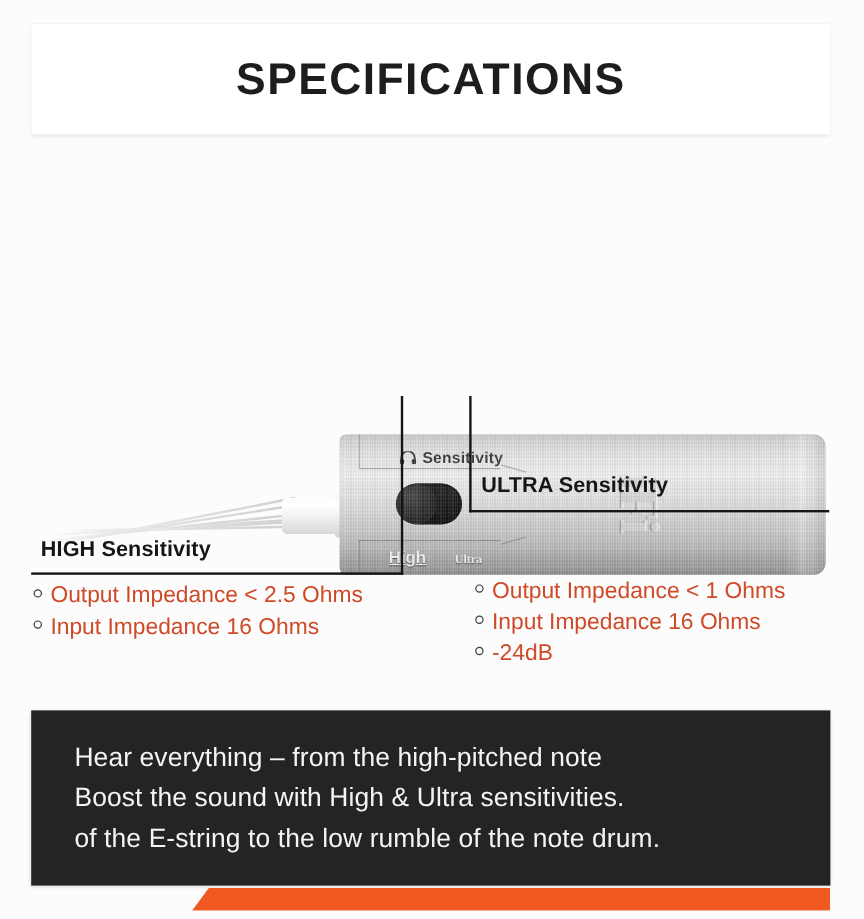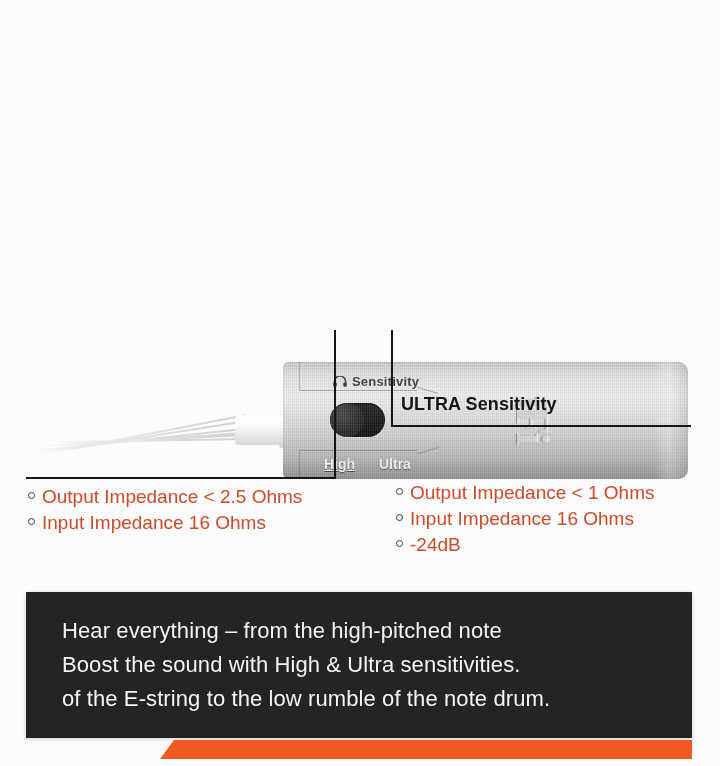--- a/index.html
+++ b/index.html
@@ -127,21 +127,21 @@
     text-shadow: 0 1px 0 rgba(255,255,255,0.55);
     white-space: nowrap;
   }
   #sensitivity-label {
     left: 50px; top: 12px;
     font-size: 13px;
     letter-spacing: 0.2px;
     display: flex; align-items: center; gap: 5px;
   }
   #high-label  { left: 41px;  bottom: 7px; font-size: 14px; color: #f2f2f2; text-shadow: 0 1px 1px rgba(0,0,0,0.55); text-decoration: underline; }
-  #ultra-label { left: 96px;  bottom: 7px; font-size: 14px; color: #f2f2f2; text-shadow: 0 1px 1px rgba(0,0,0,0.55); }
+  #ultra-label { left: 96px;  bottom: 7px; font-size: 10px; color: #f2f2f2; text-shadow: 0 1px 1px rgba(0,0,0,0.55); font-family: Liberation Serif, serif; }
 
   
   #sensitivity-switch {
     position: absolute;
     left: 47px; top: 41px;
     width: 55px; height: 34px;
     border-radius: 17px;
     background: linear-gradient(to bottom, #262626, #111111);
     box-shadow: inset 0 1px 2px rgba(0,0,0,0.8), 0 1px 1px rgba(255,255,255,0.25);
   }
@@ -239,20 +239,23 @@
     height: 19px;
     background: #f05a22;
     clip-path: polygon(14px 0, 100% 0, 100% 100%, 0 100%);
   }
 </style>
 </head>
 <body>
 
 <div id="page">
 
+  <div id="header-card">
+    <div id="header-title">SPECIFICATIONS</div>
+  </div>
 
   <div id="product-area">
 
     <div class="cable-wrap">
       <div class="braid" style="left:0px;  top:38px; width:215px; transform:rotate(-6deg);"></div>
       <div class="braid" style="left:10px; top:44px; width:205px; transform:rotate(-3deg);"></div>
       <div class="braid" style="left:4px;  top:30px; width:212px; transform:rotate(-9deg);"></div>
       <div class="braid" style="left:22px; top:48px; width:193px; transform:rotate(-1deg);"></div>
       <div class="braid" style="left:34px; top:24px; width:182px; transform:rotate(-11deg);"></div>
       <div class="braid" style="left:55px; top:42px; width:160px; transform:rotate(-4deg);"></div>
@@ -311,20 +314,21 @@
     <li>
         <span class="bul"></span>
         <span>Input Impedance 16 Ohms</span>
       </li>
     <li>
         <span class="bul"></span>
         <span>-24dB</span>
       </li>
   </ul>
 
+  <div class="spec-title" style="left:34px; top:447px;">HIGH Sensitivity</div>
   <ul class="spec-list" style="left:28px; top:484px;">
     <li>
         <span class="bul"></span>
         <span>Output Impedance &lt; 2.5 Ohms</span>
       </li>
     <li>
         <span class="bul"></span>
         <span>Input Impedance 16 Ohms</span>
       </li>
   </ul>

